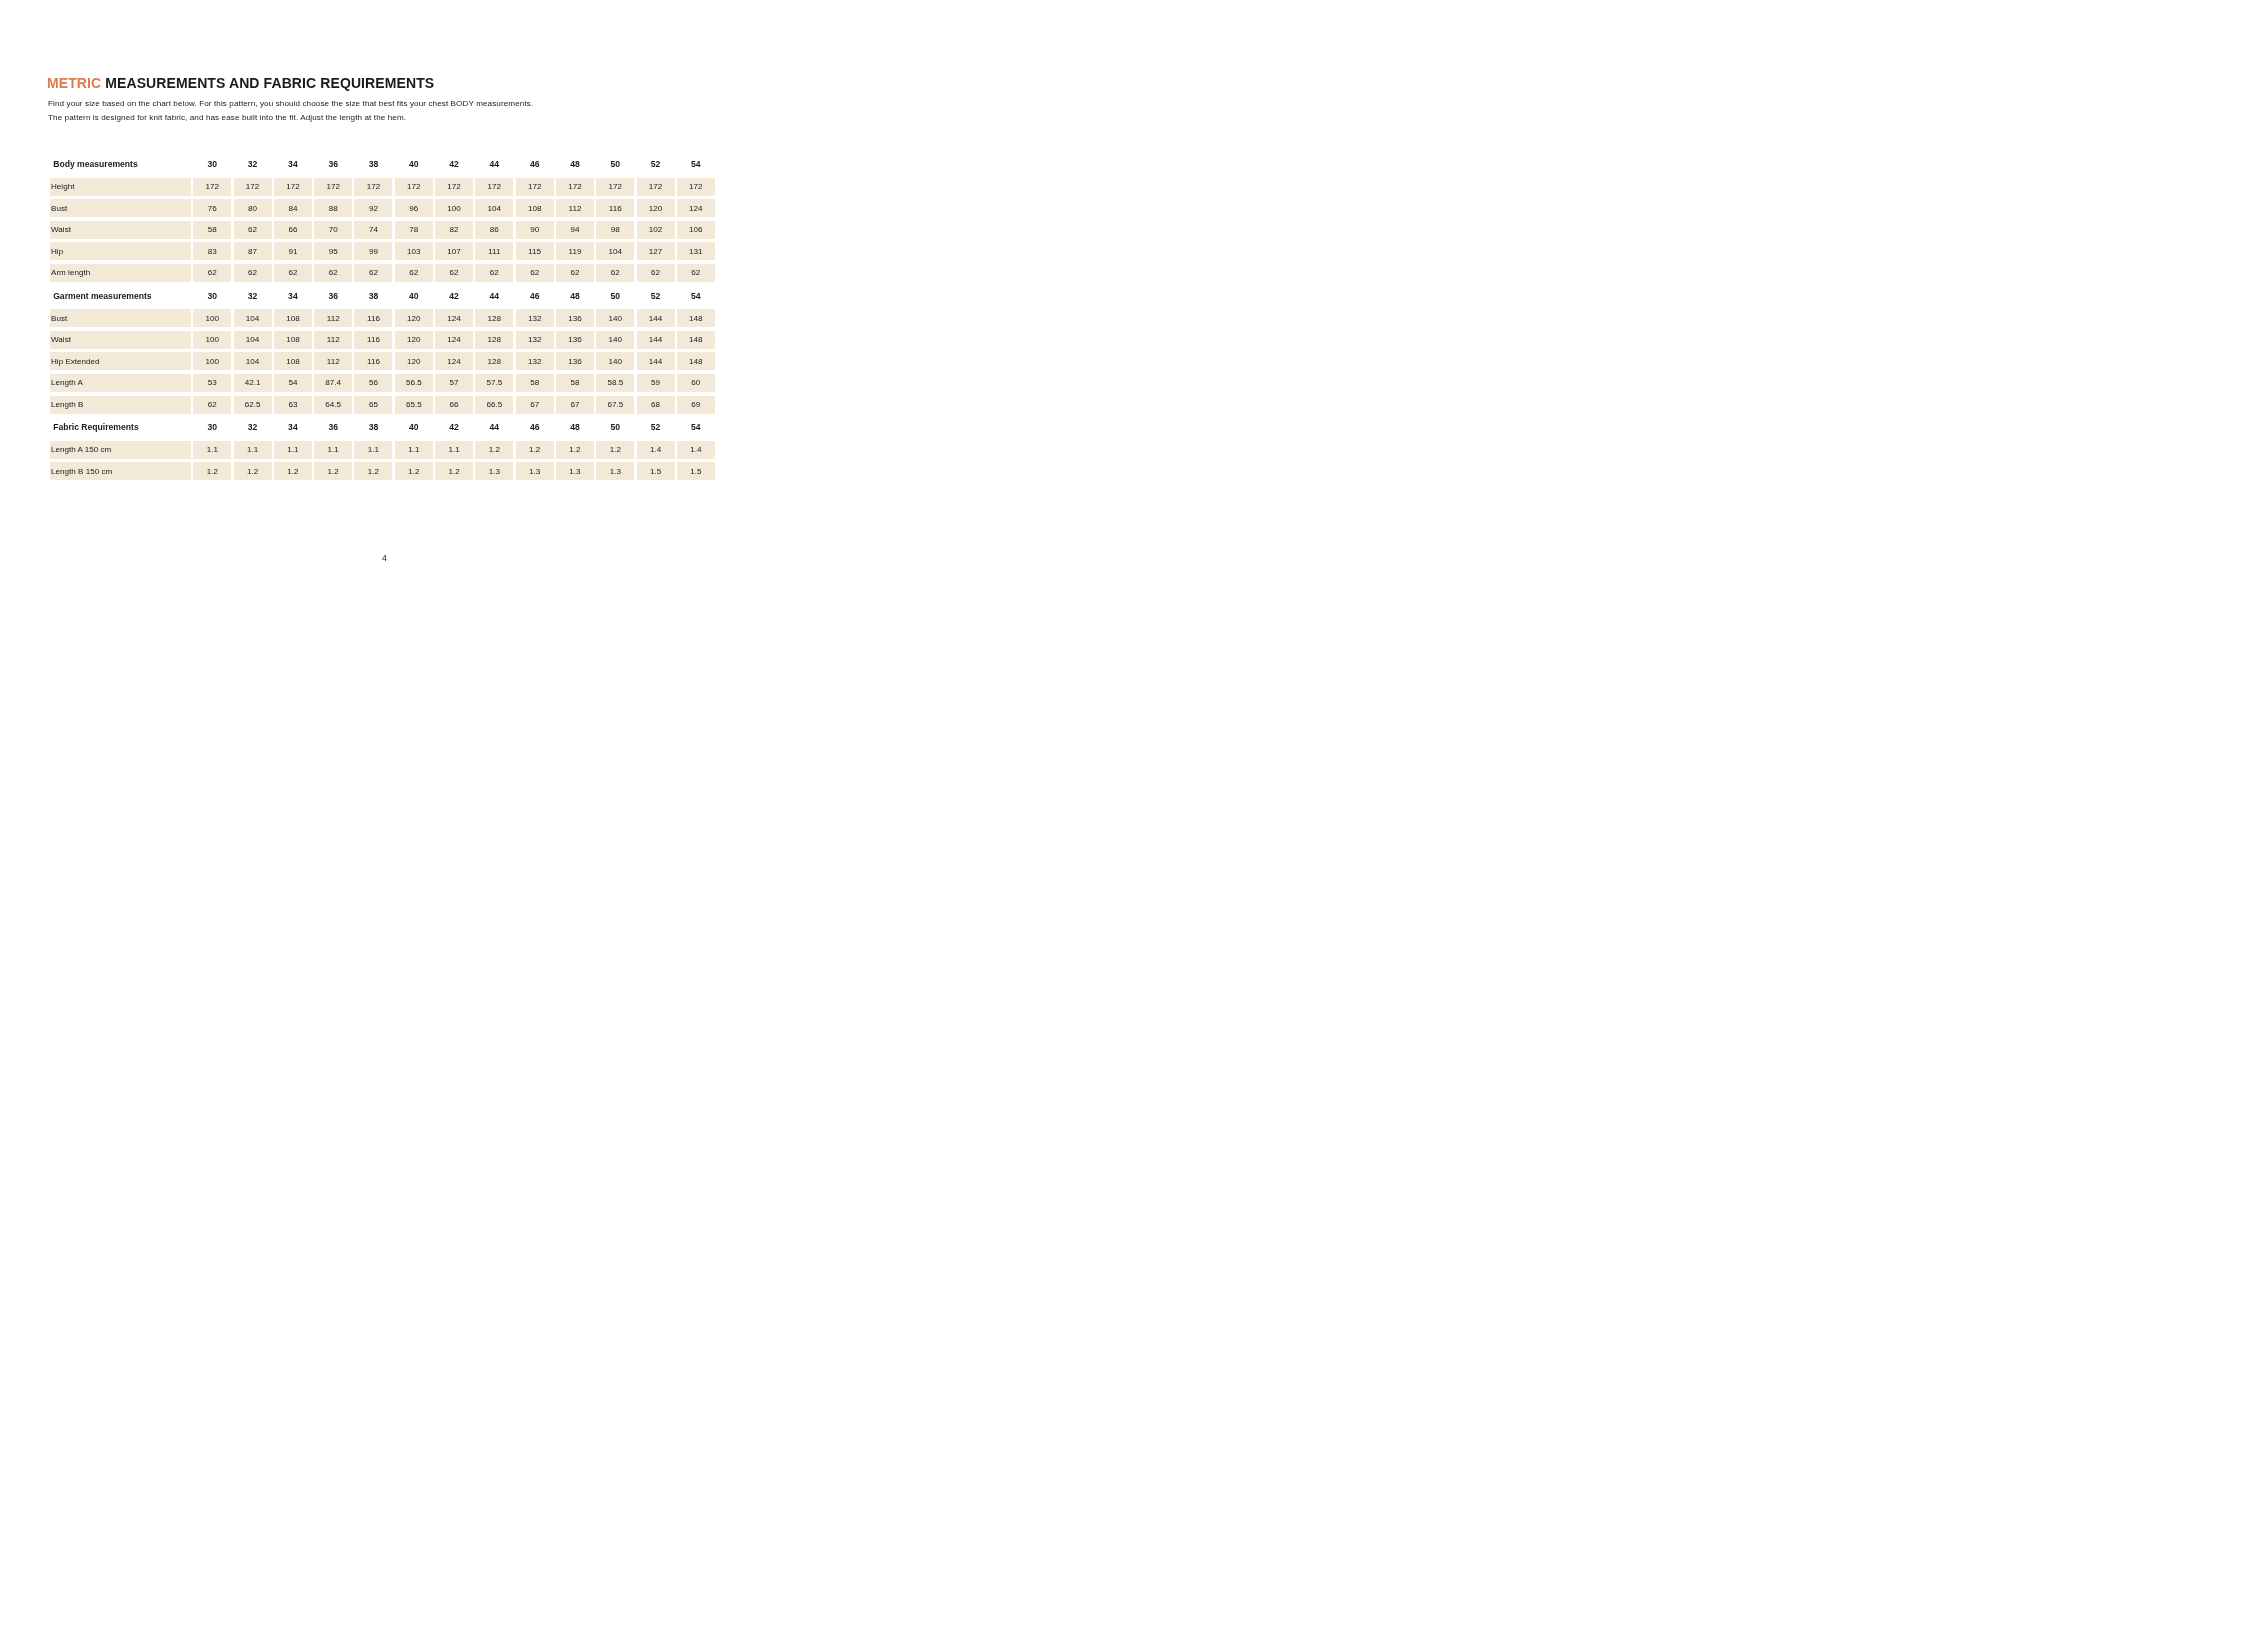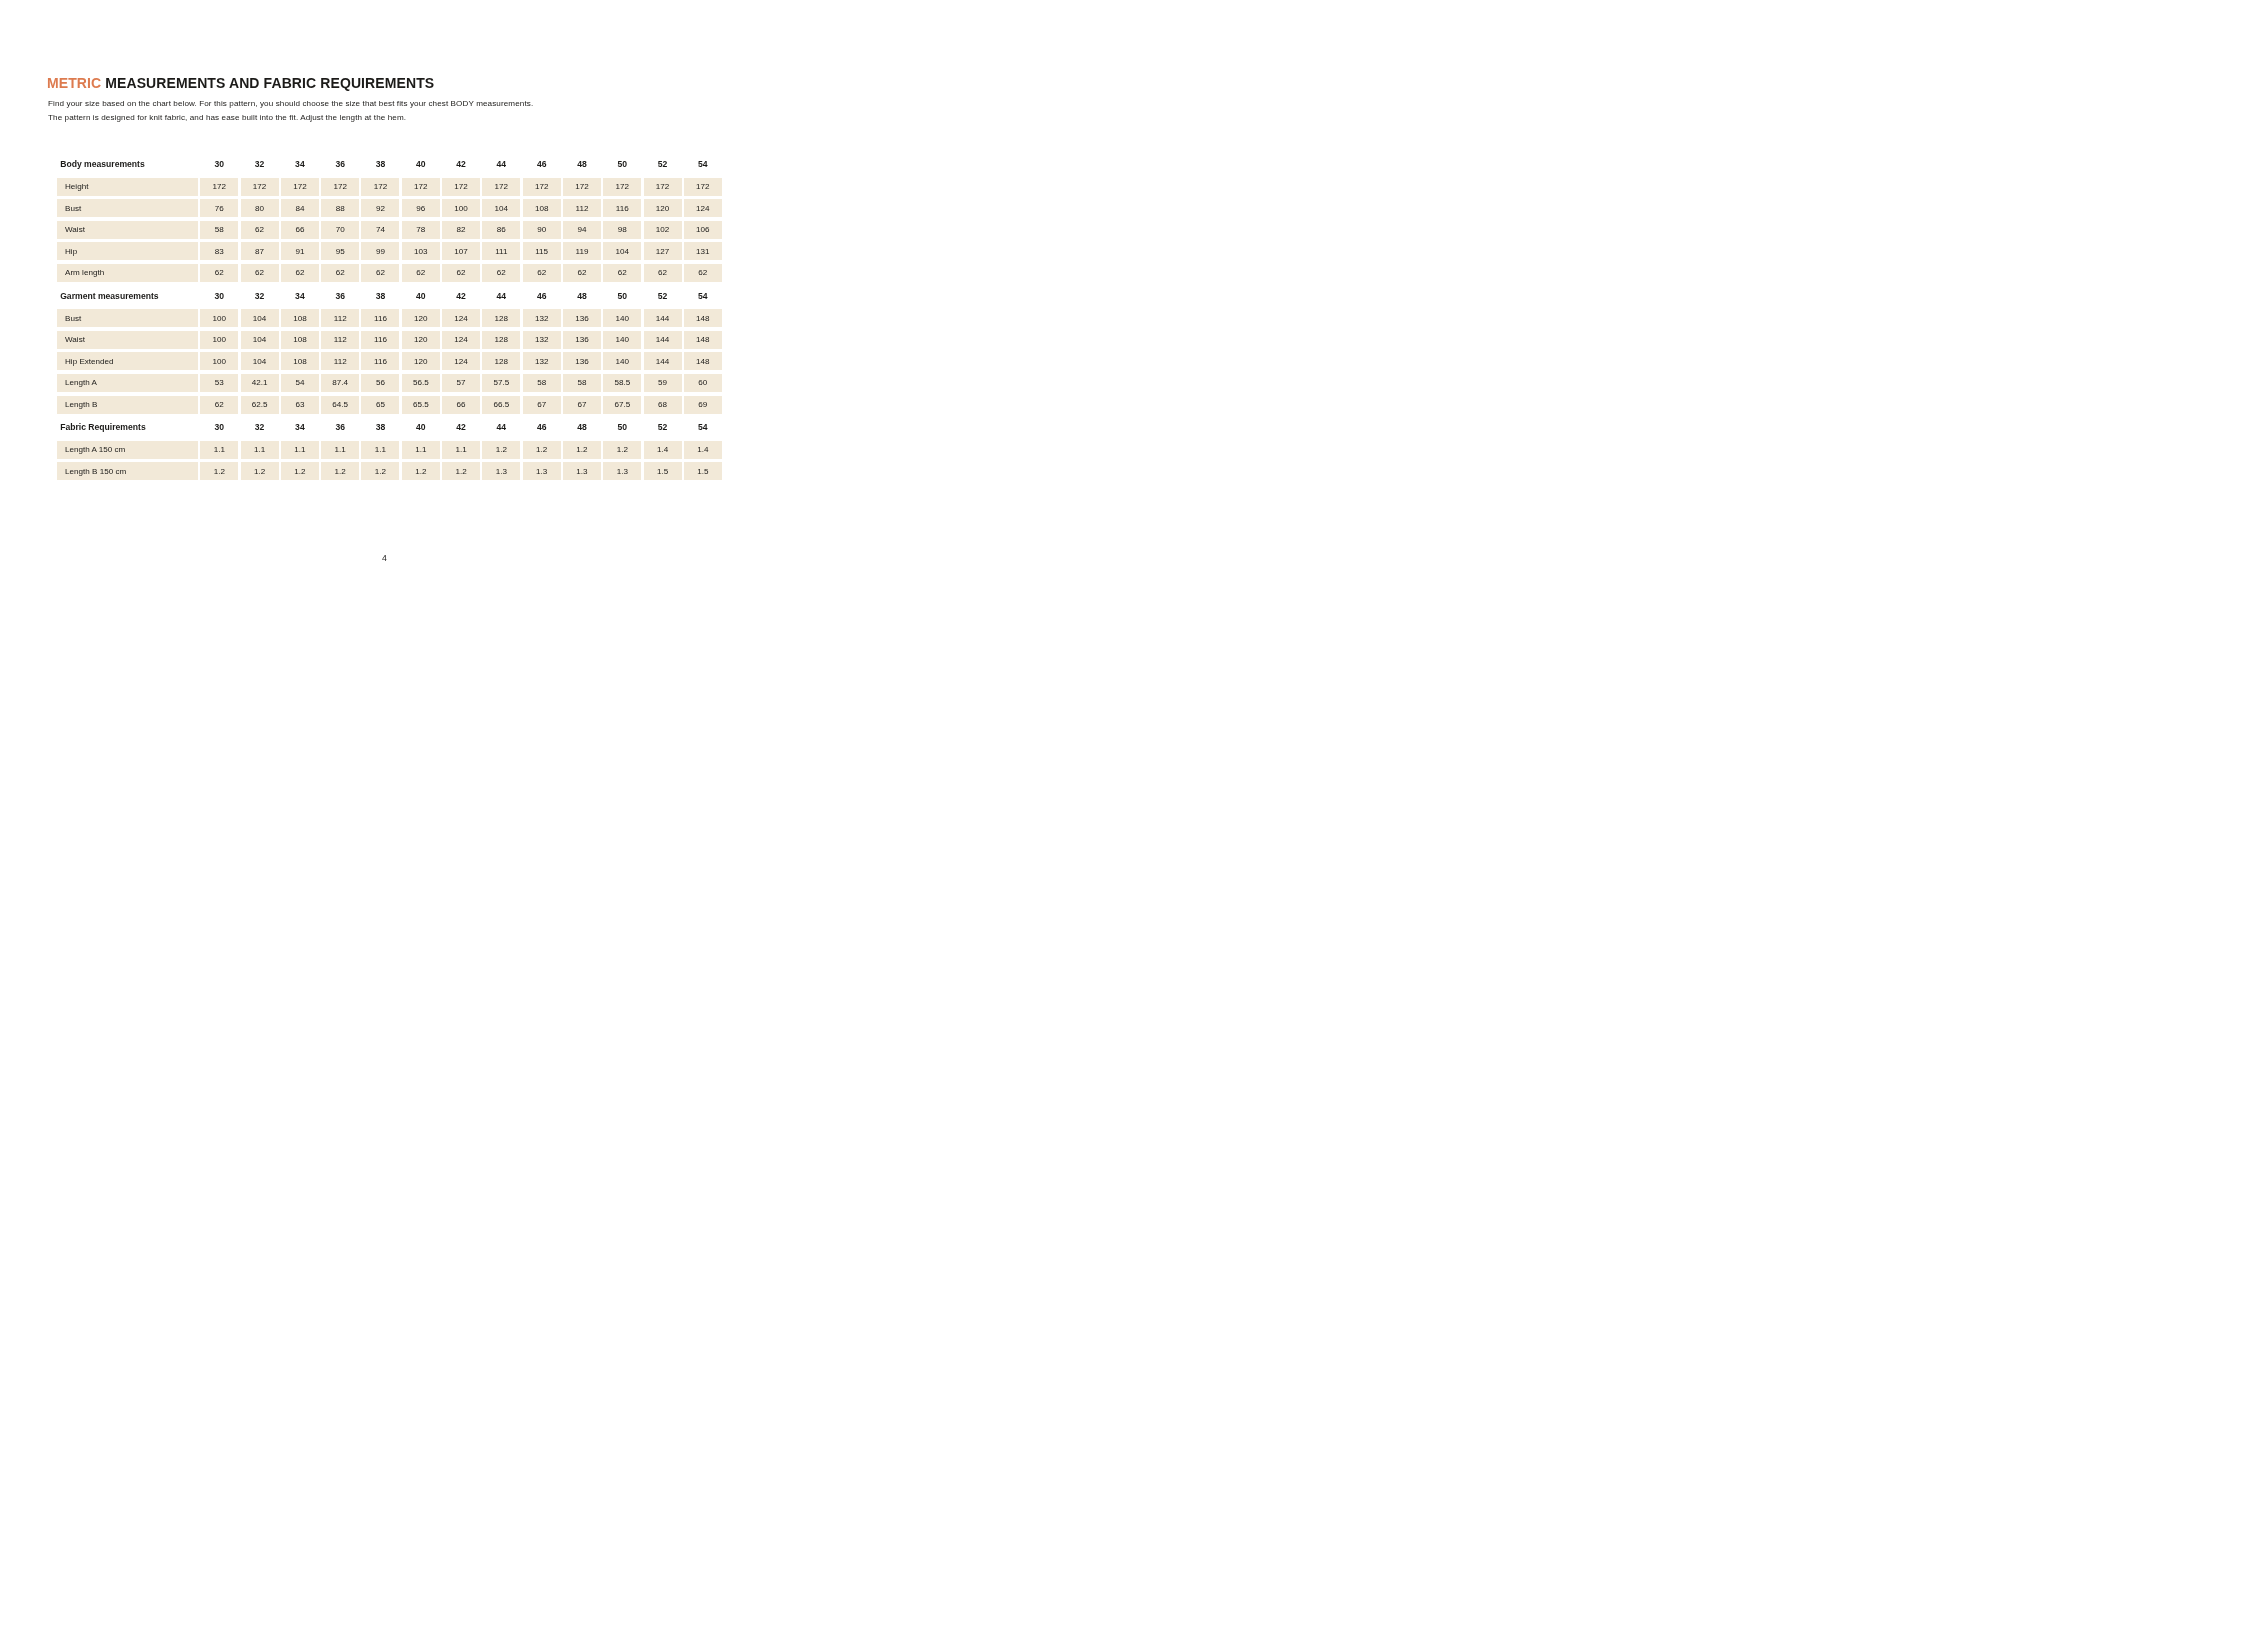--- a/index.html
+++ b/index.html
@@ -40,21 +40,21 @@
     top:65px;
     margin:0;
     font-size:8.1px;
     line-height:14px;
     letter-spacing:0.1px;
     color:var(--text);
     white-space:nowrap;
   }
   .size-table{
     position:absolute;
-    left:57px;
+    left:50px;
     top:122px;
     display:grid;
     grid-template-columns:141px repeat(13, 38px);
     column-gap:2.3px;
     row-gap:3.6px;
   }
   .hcell{
     height:20px;
     display:flex;
     align-items:center;
@@ -64,21 +64,21 @@
   }
   .hlabel{ padding-left:3.2px; }
   .hsize{ justify-content:center; }
   .cell{
     height:18px;
     display:flex;
     align-items:center;
     font-size:8.1px;
     background:var(--cell);
   }
-  .rlabel{ padding-left:8px; }
+  .rlabel{ padding-left:1px; }
   .value{ justify-content:center; }
   .page-number{
     position:absolute;
     top:521px;
     left:0;
     width:100%;
     text-align:center;
     font-size:8.6px;
     color:var(--text);
   }

